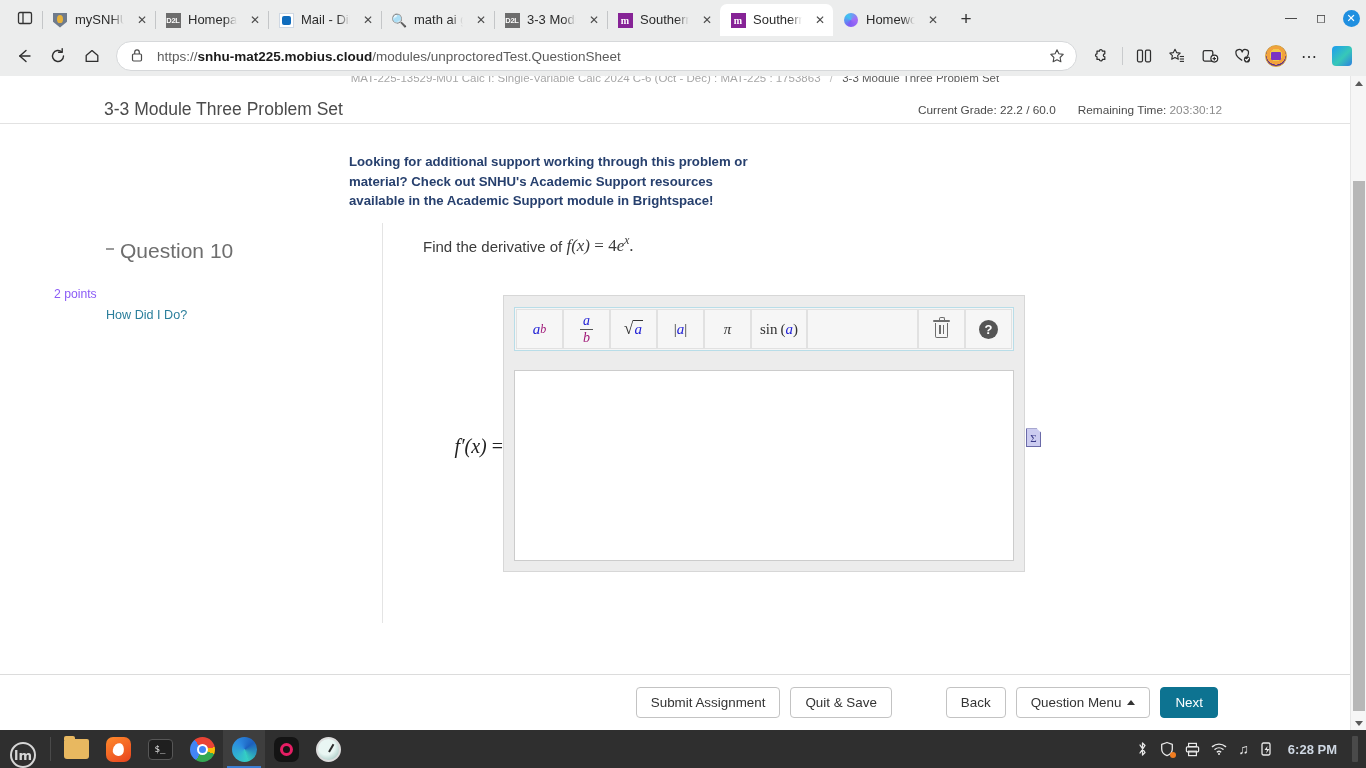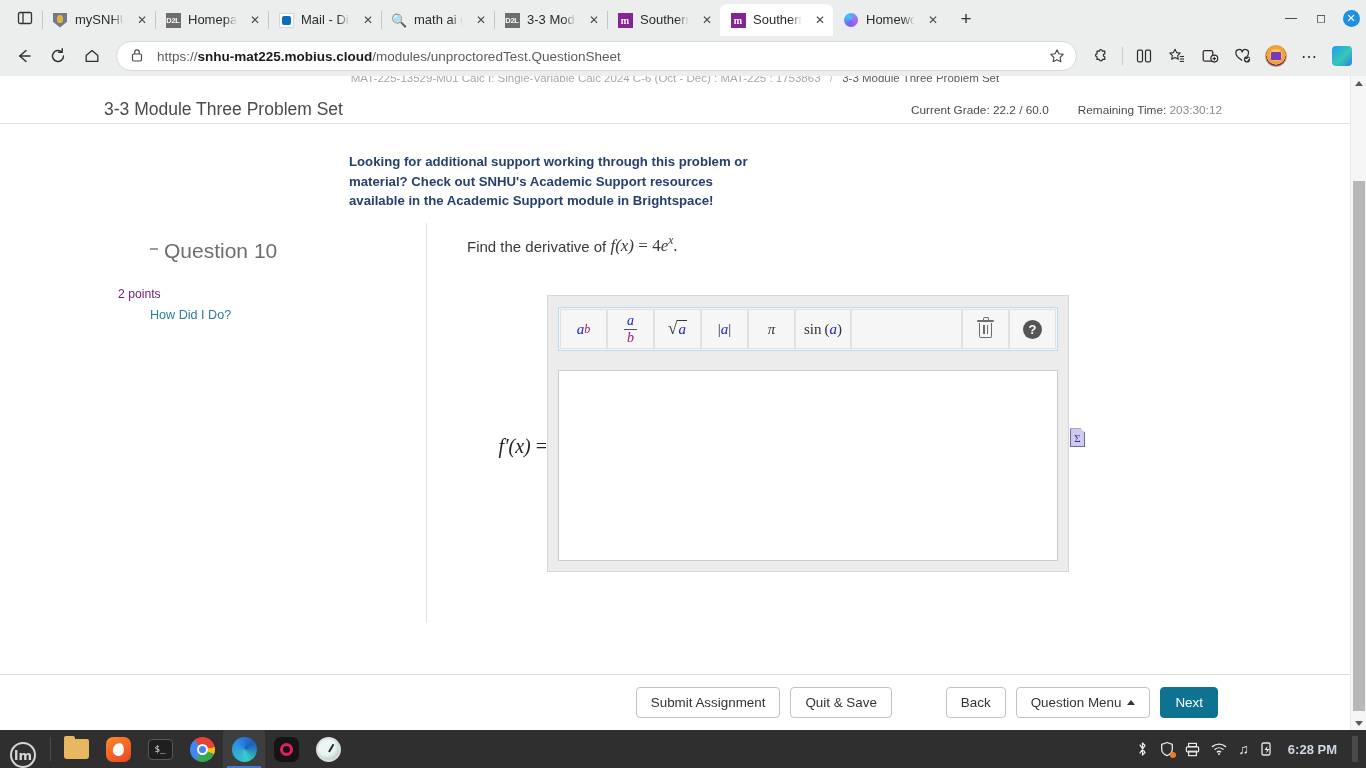--- a/index.html
+++ b/index.html
@@ -93,45 +93,45 @@
     font-size: 11.5px; color:#a6a6a6; text-align:center; white-space:nowrap;
   }
   .crumbs .cur { color:#5a5a5a; }
   .crumbs .sep { color:#bcbcbc; padding:0 6px; }
 
   .title-bar {
     height: 28px; border-bottom: 1px solid #e2e2e2;
     display:flex; align-items:center; padding: 0 16px 0 104px; position:relative;
   }
   .ptitle { font-size: 17.5px; color:#4b4b4b; font-weight: 400; }
-  .meta { margin-left:auto; display:flex; gap: 29px; font-size: 11.8px; color:#4b4b4b; padding-right: 112px;}
+  .meta { margin-left:auto; display:flex; gap: 22px; font-size: 11.8px; color:#4b4b4b; padding-right: 112px;}
   .meta .dim { color: #8b8b8b; }
 
   .banner { display:flex; padding: 14px 0 0 277px; gap: 0; }
   .snhu-logo {
     width: 227px; height: 110px; background: #23386b;
     display:flex; flex-direction:column; align-items:center; justify-content:center; gap:0;
     position: relative;
   }
   .snhu-word { color:#fff; font-size: 44px; font-weight: 700; letter-spacing:-1.5px; line-height: 44px; font-family:"DejaVu Sans", sans-serif; position:relative;}
   .leaf { position:absolute; right: -2px; top: -14px; width: 26px; height: 18px;
           background:#fff; border-radius: 100% 0 100% 0; transform: rotate(-8deg); }
   .leaf::after { content:""; position:absolute; left:2px; top:8px; width:22px;height:2px;background:#23386b; transform: rotate(-22deg); border-radius:2px;}
   .snhu-sub { color:#fff; font-size: 23.5px; font-weight: 700; letter-spacing: 0px; margin-top: 2px;
               font-family:"DejaVu Sans Condensed","Liberation Sans", sans-serif; transform: scaleX(0.92); }
   .banner-text {
     width: 400px; margin-left: 72px; margin-top: 14px;
     font-size: 13.2px; line-height: 19.6px; font-weight: bold; color:#27406e;
   }
 
   .qrow { display:flex; margin-top: 12px; min-height: 400px; }
-  .qside { width: 383px; border-right: 1px solid #e4e4e4; padding: 16px 0 0 0; position:relative;margin-left:44px;}
+  .qside { width: 383px; border-right: 1px solid #e4e4e4; padding: 16px 0 0 0; position:relative;}
   .qnum { font-size: 21px; color:#6e6e6e; font-weight:400; padding-left: 120px; position:relative;}
   .collapse { position:absolute; left: 106px; top: 9px; width: 8px; height: 2px; background:#9b9b9b;}
-  .qpoints { font-size: 12.2px; color:#701a75; padding-left: 74px; margin-top: 24px;}
+  .qpoints { font-size: 12.2px; color:#8b5cf6; padding-left: 54px; margin-top: 24px;}
   .qhow { font-size: 12.6px; color:#2a7e9b; padding-left: 106px; margin-top: 7px; }
 
   .qmain { flex:1; padding: 8px 0 0 40px; position:relative;}
   .qtext { font-size: 15px; color:#3b3b3b; line-height: 22px; }
   .mathfont { font-family:"Liberation Serif","DejaVu Serif", serif; font-style: italic; font-size: 17px; }
   .mathfont .up { font-style: normal; }
   sup.ex { font-size: 0.68em; vertical-align: super; font-style: italic;}
 
   .answer-wrap { display:flex; align-items:flex-start; margin-top: 38px; position:relative;}
   .flabel {

